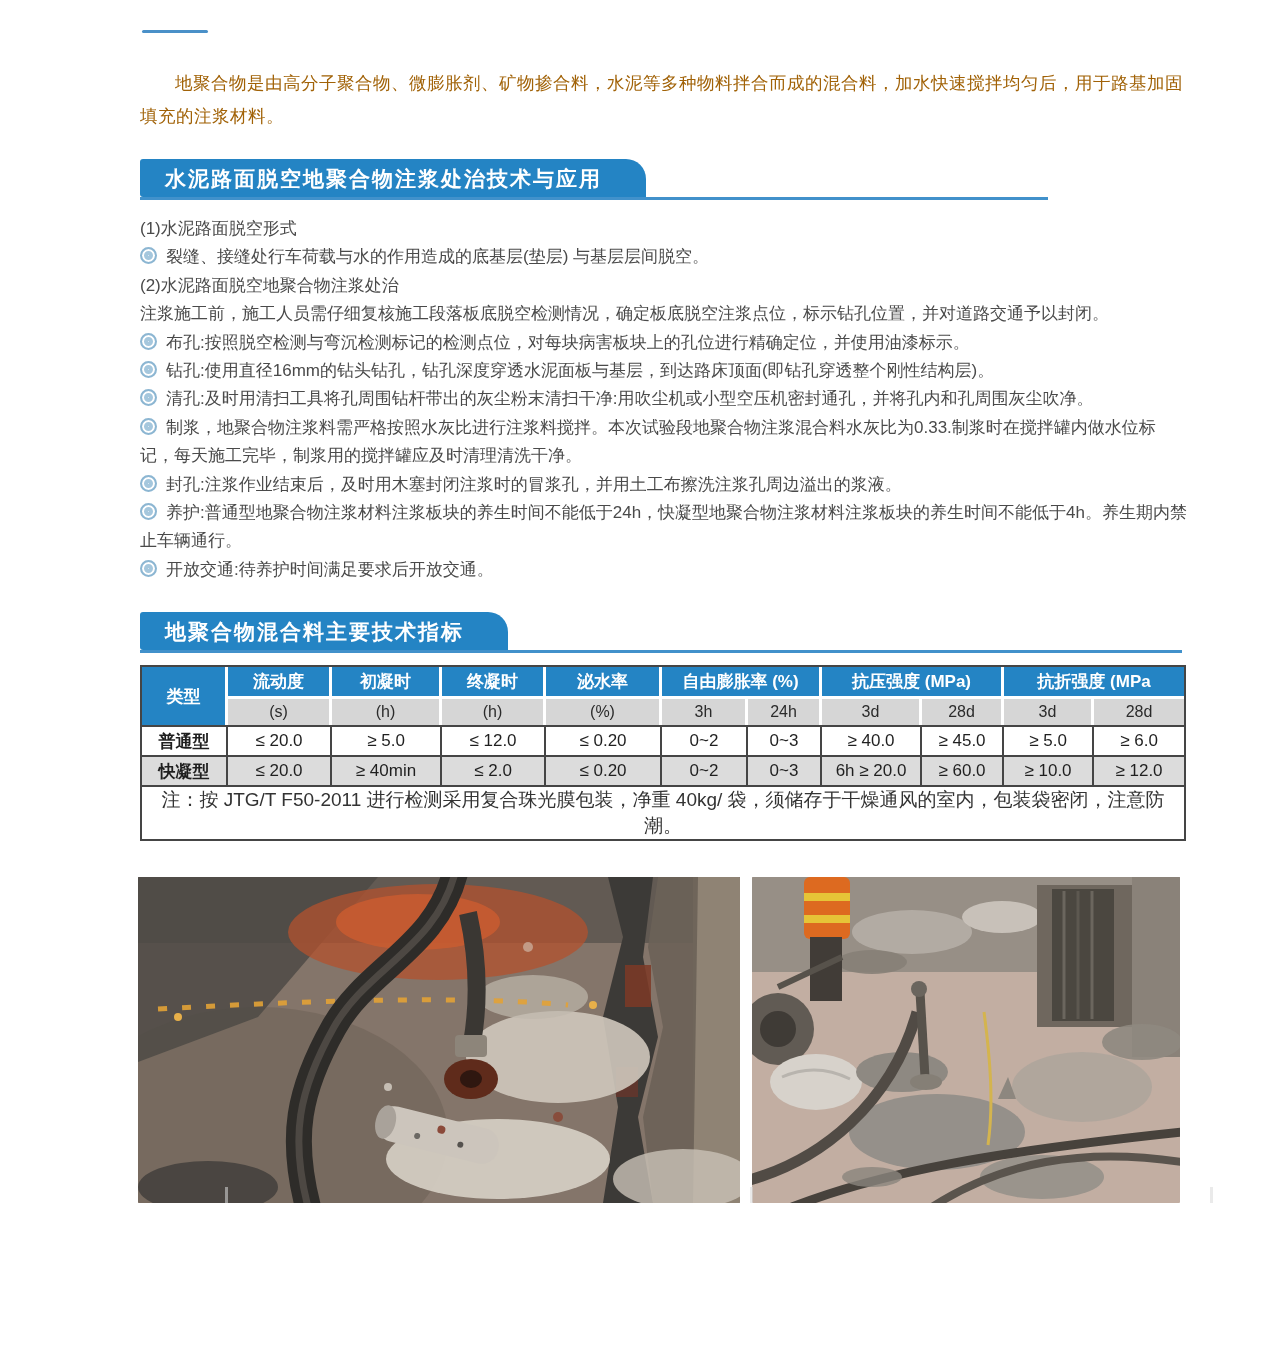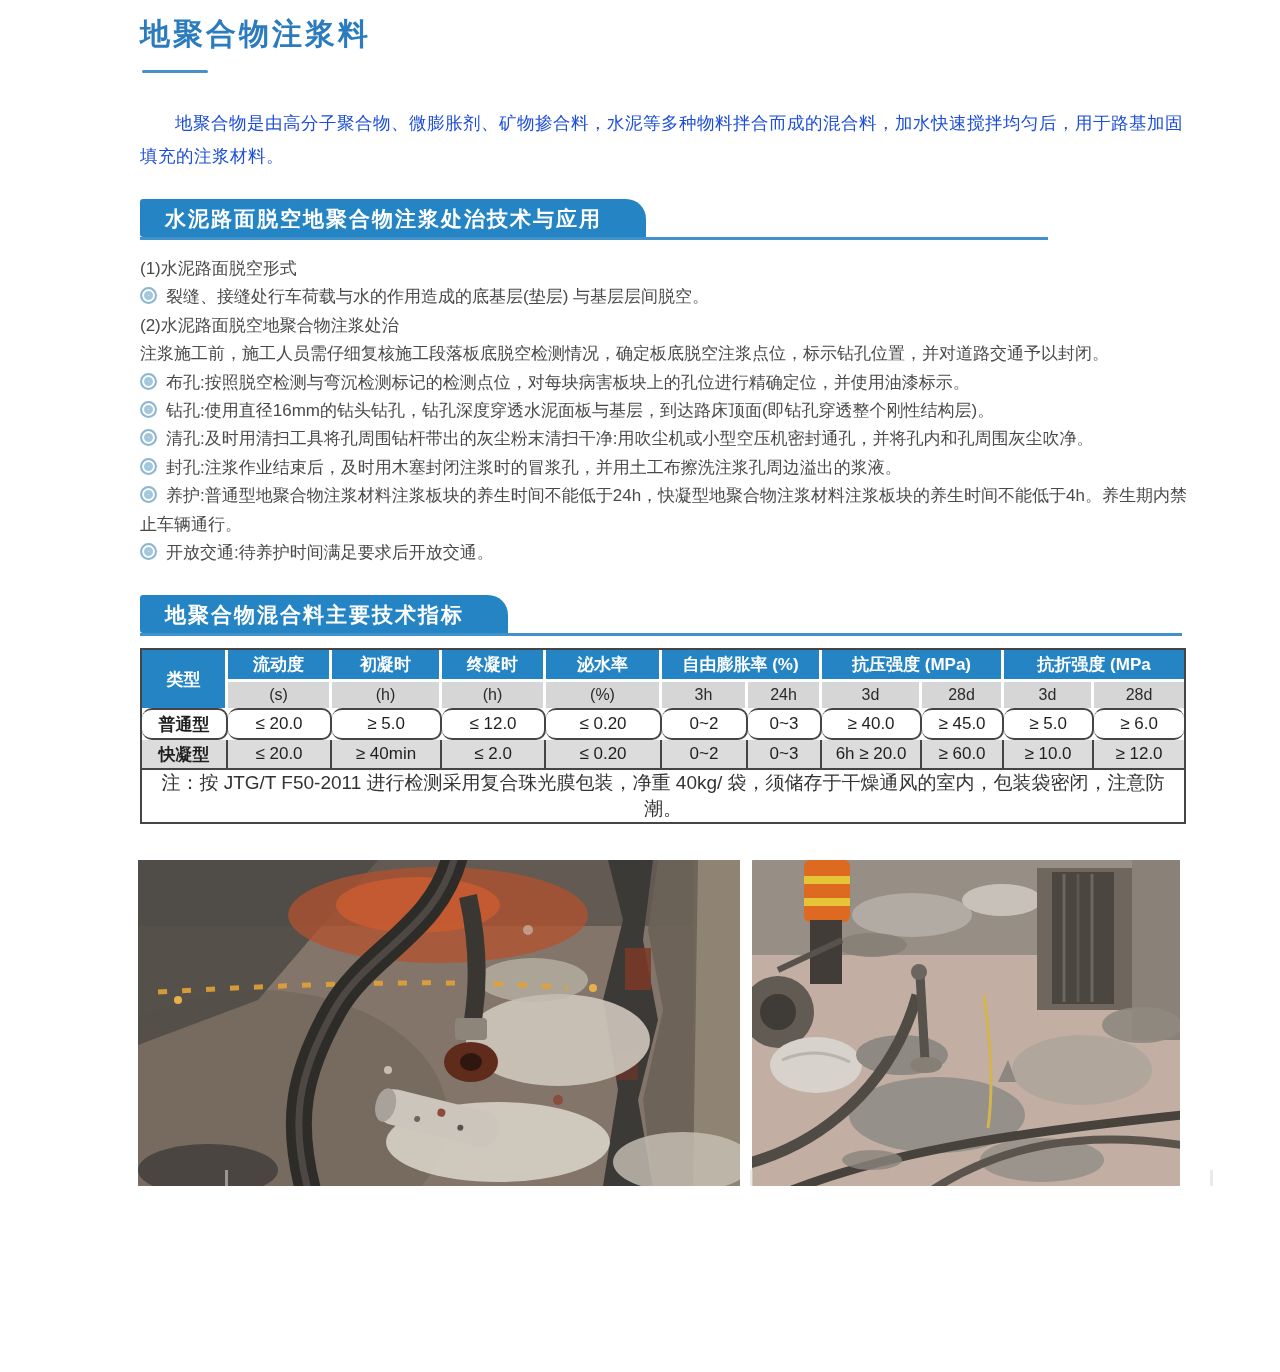--- a/index.html
+++ b/index.html
@@ -12,21 +12,21 @@
 
   h1.page-title{
     margin:0;font-size:30px;line-height:40px;font-weight:bold;
     color:#2b7cbe;letter-spacing:3px;
   }
   .title-underline{
     width:66px;height:3px;background:#4a90c8;margin:16px 0 0 2px;border-radius:2px;
   }
   .intro{
     margin-top:34px;width:1045px;font-size:17.5px;line-height:33px;
-    color:#1d4ed8;text-indent:2em;letter-spacing:0.5px;
+    color:#a16207;text-indent:2em;letter-spacing:0.5px;
   }
 
   .banner-strip{border-bottom:3px solid #4191cb;}
   .banner-strip.w1{margin-top:26px;width:908px;}
   .banner-strip.w2{margin-top:28px;width:1042px;}
   .banner{
     display:inline-block;height:38px;line-height:40px;background:#2484c4;color:#ffffff;
     font-size:21px;font-weight:bold;letter-spacing:2px;
     padding:0 44px 0 25px;border-radius:3px 20px 0 3px;vertical-align:bottom;
   }
@@ -54,53 +54,53 @@
   .spec-table th.h-gray{
     background:#d6d6d6;color:#2b2b2b;font-size:16px;font-weight:normal;height:26px;
     border-right:3px solid #ffffff;
   }
   .spec-table th.h-gray:last-child{border-right:none;}
   .spec-table tbody td{
     background:#ffffff;color:#1f1f1f;font-size:17px;height:28px;
     border-right:2px solid #454545;border-bottom:2px solid #454545;
   }
   .spec-table tbody td:last-child{border-right:none;}
-  .spec-table tbody tr.first-body td{border-top:2px solid #454545;border-radius:10px;}
+  .spec-table tbody tr.first-body td{border-top:2px solid #454545;}
   .spec-table tbody tr.alt td{background:#dcdcdc;}
   .spec-table tbody td.type-cell{font-weight:bold;}
   .spec-table tbody tr.note-row td{
     background:#ffffff;border:none;font-size:19px;color:#333333;height:30px;white-space:normal;
   }
 
   .photos{display:flex;gap:12px;margin-top:36px;margin-left:-2px;}
   .photo{display:block;border-radius:1px;}
   .bottom-marks span{position:absolute;bottom:0;width:3px;height:16px;background:#d9d9d9;opacity:.55;}
 </style>
 </head>
 <body>
 
 <div class="page">
 
-  <h1 class="page-title">地聚合物注浆料</h1>
   <div class="title-underline"></div>
 
   <p class="intro">地聚合物是由高分子聚合物、微膨胀剂、矿物掺合料，水泥等多种物料拌合而成的混合料，加水快速搅拌均匀后，用于路基加固填充的注浆材料。</p>
 
   <div class="banner-strip w1">
     <div class="banner">水泥路面脱空地聚合物注浆处治技术与应用</div>
   </div>
 
   <div class="section-body">
       <div class="line">(1)水泥路面脱空形式</div>
       <div class="line"><span class="bullet"></span>裂缝、接缝处行车荷载与水的作用造成的底基层(垫层) 与基层层间脱空。</div>
       <div class="line">(2)水泥路面脱空地聚合物注浆处治</div>
       <div class="line">注浆施工前，施工人员需仔细复核施工段落板底脱空检测情况，确定板底脱空注浆点位，标示钻孔位置，并对道路交通予以封闭。</div>
       <div class="line"><span class="bullet"></span>布孔:按照脱空检测与弯沉检测标记的检测点位，对每块病害板块上的孔位进行精确定位，并使用油漆标示。</div>
       <div class="line"><span class="bullet"></span>钻孔:使用直径16mm的钻头钻孔，钻孔深度穿透水泥面板与基层，到达路床顶面(即钻孔穿透整个刚性结构层)。</div>
       <div class="line"><span class="bullet"></span>清孔:及时用清扫工具将孔周围钻杆带出的灰尘粉末清扫干净:用吹尘机或小型空压机密封通孔，并将孔内和孔周围灰尘吹净。</div>
+      <div class="line"><span class="bullet"></span>制浆，地聚合物注浆料需严格按照水灰比进行注浆料搅拌。本次试验段地聚合物注浆混合料水灰比为0.33.制浆时在搅拌罐内做水位标记，每天施工完毕，制浆用的搅拌罐应及时清理清洗干净。</div>
       <div class="line"><span class="bullet"></span>封孔:注浆作业结束后，及时用木塞封闭注浆时的冒浆孔，并用土工布擦洗注浆孔周边溢出的浆液。</div>
       <div class="line"><span class="bullet"></span>养护:普通型地聚合物注浆材料注浆板块的养生时间不能低于24h，快凝型地聚合物注浆材料注浆板块的养生时间不能低于4h。养生期内禁止车辆通行。</div>
       <div class="line"><span class="bullet"></span>开放交通:待养护时间满足要求后开放交通。</div>
     </div>
 
   <div class="banner-strip w2">
     <div class="banner">地聚合物混合料主要技术指标</div>
   </div>
 
   <table class="spec-table">

